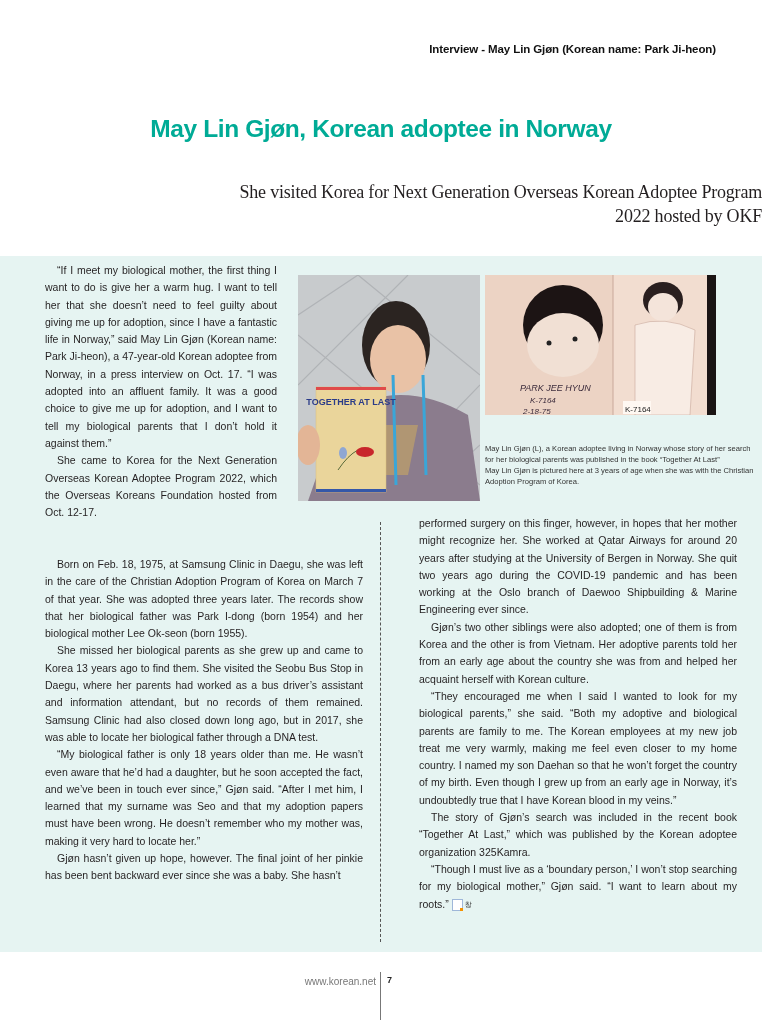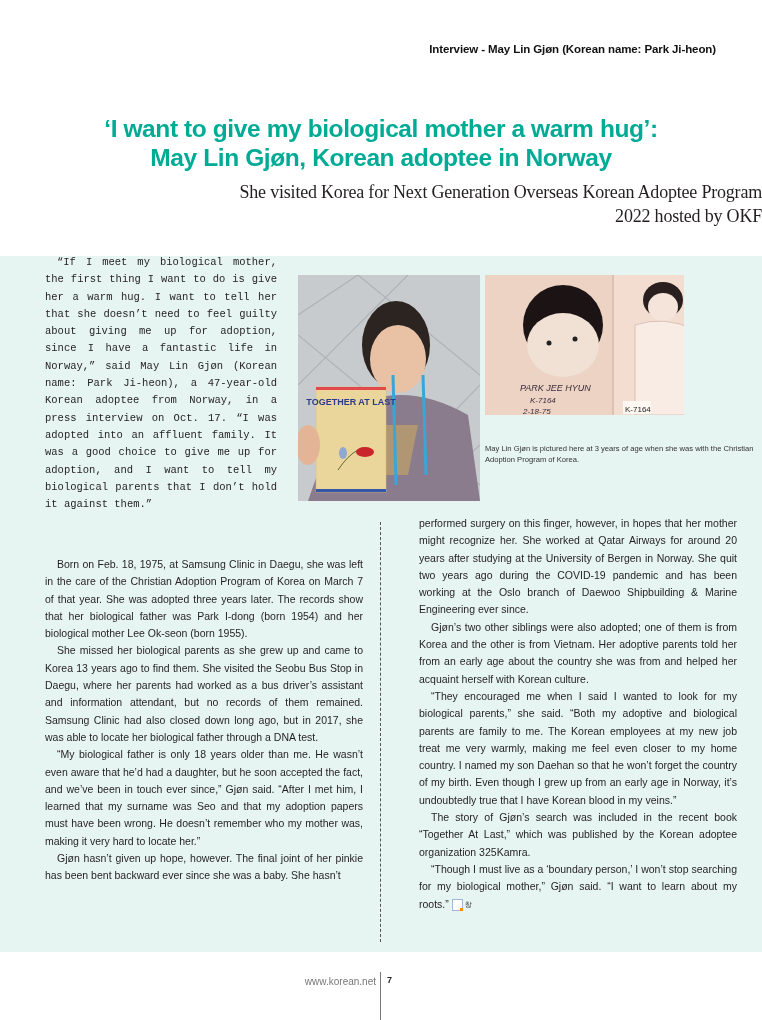--- a/index.html
+++ b/index.html
@@ -6,41 +6,40 @@
   body { width:762px; height:1020px; background:#ffffff; position:relative; overflow:hidden;
          font-family:"Liberation Sans", sans-serif; color:#231f20; }
   .running-head { position:absolute; top:43px; right:46px; font-size:11.5px; font-weight:bold; color:#111; letter-spacing:-0.1px; }
   .title { position:absolute; top:114px; left:0; width:762px; text-align:center; color:#00ab96;
            font-weight:bold; font-size:24.5px; line-height:29px; letter-spacing:-0.4px; }
   .subtitle { position:absolute; top:180px; left:0; width:762px; text-align:right;
               font-family:"Liberation Serif", serif; font-size:18px; line-height:24px; color:#231f20; letter-spacing:-0.2px; }
   .panel { position:absolute; top:256px; left:0; width:762px; height:696px; background:#e6f4f2; }
   .body-text { font-size:10.5px; line-height:17.3px; color:#231f20; text-align:justify; margin:0; }
   .body-text p { margin:0; text-indent:12px; }
-  .col-left-top { position:absolute; top:254px; left:45px; width:232px;font-family:Liberation Mono, monospace; }
+  .col-left-top { position:absolute; top:262px; left:45px; width:232px; }
   .col-left { position:absolute; top:556px; left:45px; width:318px; }
   .col-right { position:absolute; top:515px; left:399px; width:318px;margin-left:20px; }
   .divider { position:absolute; top:522px; left:380px; height:420px; border-left:1.5px dashed #555; }
   .photo-main { position:absolute; top:275px; left:298px; width:182px; height:226px; overflow:hidden; background:#4d7c0f; }
-  .photo-baby { position:absolute; top:275px; left:485px; width:199px; height:140px; overflow:hidden; background:#e8c8b6; }
+  .photo-baby { position:absolute; top:275px; left:485px; width:231px; height:140px; overflow:hidden; background:#e8c8b6; }
   .caption { position:absolute; top:443px; left:485px; width:270px; font-size:7.6px; line-height:11px; color:#333; }
   .caption span { display:block; }
   .footer-site { position:absolute; top:976px; right:386px; font-size:10px; color:#777; }
   .footer-rule { position:absolute; top:972px; left:380px; height:48px; border-left:1.2px solid #777; }
   .footer-page { position:absolute; top:975px; left:387px; font-size:9px; font-weight:bold; color:#222; }
   .end-mark { display:inline-block; width:9px; height:10px; border:1px solid #9fb7d9; background:#fff; font-size:7px; line-height:10px; text-align:center; color:#333; vertical-align:middle; margin-left:3px; position:relative; }
   .end-mark::after { content:""; position:absolute; right:-1px; bottom:-1px; width:3px; height:3px; background:#f39200; }
 </style>
 </head>
 <body>
 
 <div class="running-head">Interview - May Lin Gjøn (Korean name: Park Ji-heon)</div>
 
 <div class="title">
-  <div>‘I want to give my biological mother a warm hug’:</div>
   <div>May Lin Gjøn, Korean adoptee in Norway</div>
 </div>
 
 <div class="subtitle">
   <div>She visited Korea for Next Generation Overseas Korean Adoptee Program</div>
   <div>2022 hosted by OKF</div>
 </div>
 
 <div class="panel"></div>
 
@@ -79,25 +78,27 @@
     <ellipse cx="178" cy="25" rx="20" ry="18" fill="#2a1f1f"></ellipse>
     <ellipse cx="178" cy="32" rx="15" ry="14" fill="#f4e4da"></ellipse>
     <path d="M150 50 Q180 40 210 55 L205 140 L150 140 Z" fill="#f8ece4" stroke="#c9a89a" stroke-width="0.6"></path>
     <rect x="222" y="0" width="9" height="140" fill="#1a1414"></rect>
     <rect x="138" y="126" width="28" height="13" fill="#fff8f2"></rect>
     <text x="140" y="137" font-size="8" font-family="Liberation Sans, sans-serif" fill="#222">K-7164</text>
   </svg>
 </div>
 
 <div class="caption">
+  <span>May Lin Gjøn (L), a Korean adoptee living in Norway whose story of her search for her biological parents was published in the book “Together At Last”</span>
   <span>May Lin Gjøn is pictured here at 3 years of age when she was with the Christian Adoption Program of Korea.</span>
 </div>
 
 <div class="col-left-top body-text">
   <p>“If I meet my biological mother, the first thing I want to do is give her a warm hug. I want to tell her that she doesn’t need to feel guilty about giving me up for adoption, since I have a fantastic life in Norway,” said May Lin Gjøn (Korean name: Park Ji-heon), a 47-year-old Korean adoptee from Norway, in a press interview on Oct. 17. “I was adopted into an affluent family. It was a good choice to give me up for adoption, and I want to tell my biological parents that I don’t hold it against them.”</p>
+  <p>She came to Korea for the Next Generation Overseas Korean Adoptee Program 2022, which the Overseas Koreans Foundation hosted from Oct. 12-17.</p>
 </div>
 
 <div class="col-left body-text">
   <p>Born on Feb. 18, 1975, at Samsung Clinic in Daegu, she was left in the care of the Christian Adoption Program of Korea on March 7 of that year. She was adopted three years later. The records show that her biological father was Park I-dong (born 1954) and her biological mother Lee Ok-seon (born 1955).</p>
   <p>She missed her biological parents as she grew up and came to Korea 13 years ago to find them. She visited the Seobu Bus Stop in Daegu, where her parents had worked as a bus driver’s assistant and information attendant, but no records of them remained. Samsung Clinic had also closed down long ago, but in 2017, she was able to locate her biological father through a DNA test.</p>
   <p>“My biological father is only 18 years older than me. He wasn’t even aware that he’d had a daughter, but he soon accepted the fact, and we’ve been in touch ever since,” Gjøn said. “After I met him, I learned that my surname was Seo and that my adoption papers must have been wrong. He doesn’t remember who my mother was, making it very hard to locate her.”</p>
   <p>Gjøn hasn’t given up hope, however. The final joint of her pinkie has been bent backward ever since she was a baby. She hasn’t</p>
 </div>
 
 <div class="divider"></div>

